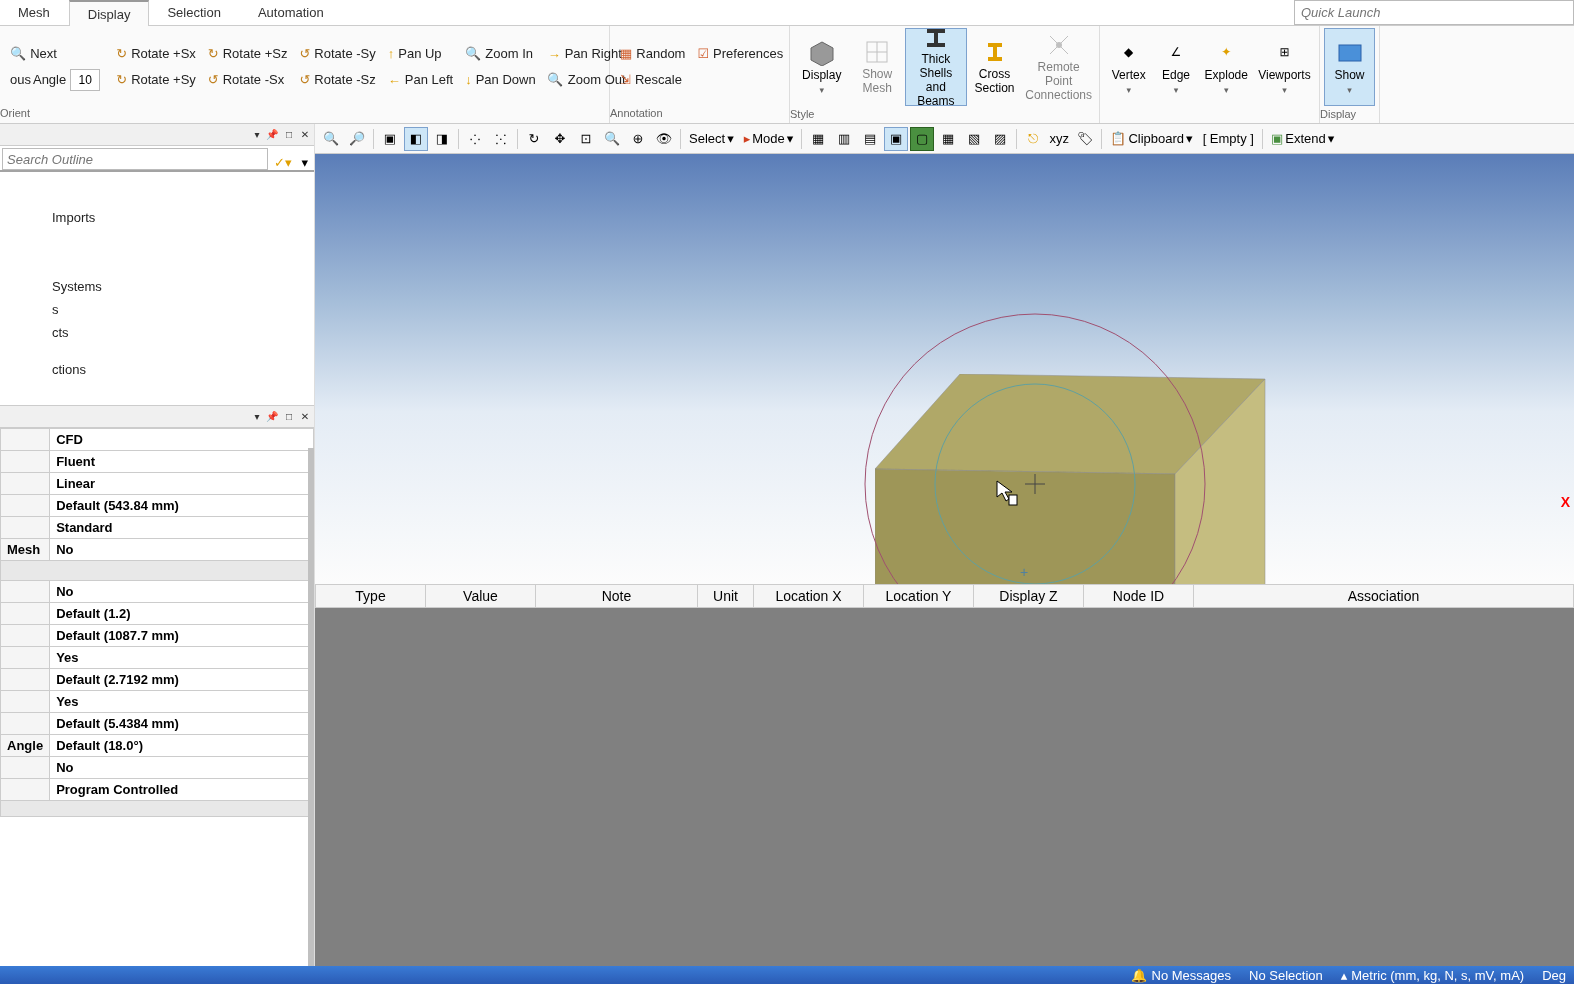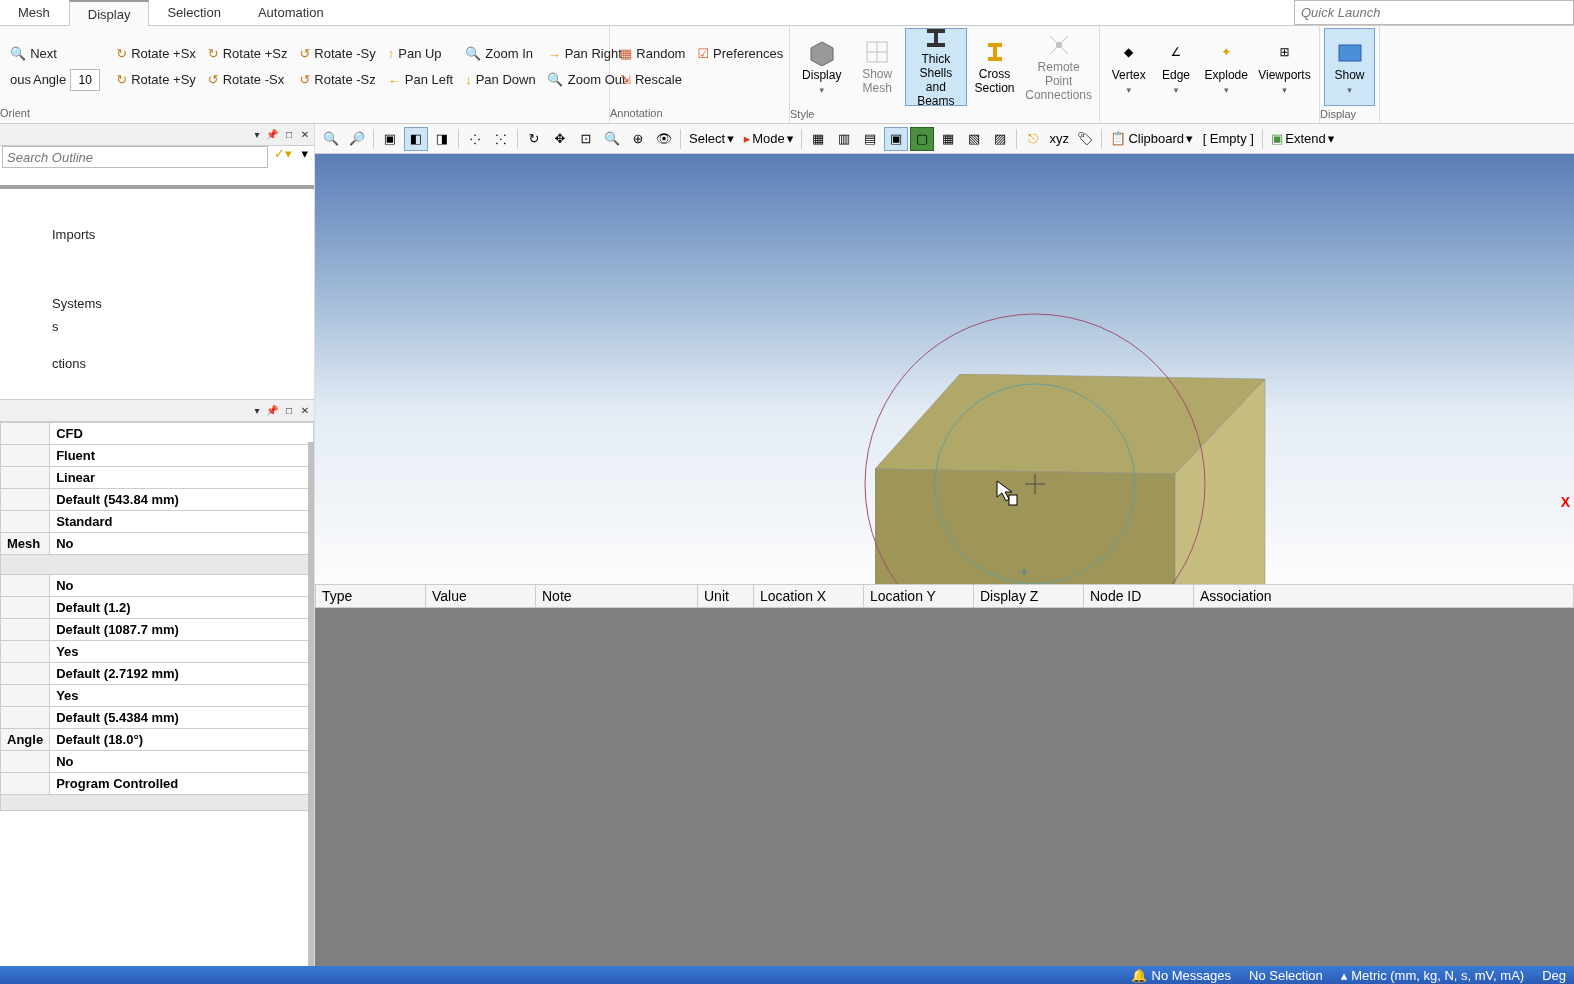--- a/index.html
+++ b/index.html
@@ -21,21 +21,21 @@
 .rbtn-lg { display: flex; flex-direction: column; align-items: center; justify-content: center; width: 68px; height: 78px; font-size: 12px; text-align: center; line-height: 1.15; cursor: pointer; border: 1px solid transparent; padding: 2px; }
 .rbtn-lg.active { background: #cde6f7; border: 1px solid #7da2ce; }
 .rbtn-lg .ico { width: 32px; height: 28px; margin-bottom: 2px; display:flex; align-items:center; justify-content:center; }
 .rbtn-lg .caret { font-size: 9px; color: #666; margin-top: 2px; }
 .angle-input { width: 30px; height: 22px; border: 1px solid #bbb; text-align: center; font-size: 12px; margin-left: 2px; }
 
 
 .leftpanel { position: absolute; left: 0; top: 124px; width: 315px; bottom: 18px; background: #fff; border-right: 1px solid #ddd; display:flex; flex-direction:column; }
 .panel-header { height: 22px; background: #f0f0f0; border-bottom: 1px solid #ccc; display:flex; justify-content:flex-end; align-items:center; gap:2px; padding: 0 2px; font-size:11px; }
 .panel-header .ctl { width: 14px; height: 14px; display:flex; align-items:center; justify-content:center; font-size:10px; color:#333; cursor:pointer; }
-.search-row { display:flex; align-items:flex-start; height: 43px; border-bottom:4px solid #a3a3a3; }
+.search-row { display:flex; align-items:flex-end; height: 26px; border-bottom:2px solid #a3a3a3; }
 .search-row input { flex:1; border:1px solid #bbb; height:22px; padding:2px 4px; font-style: italic; color:#888; font-size:13px; margin:0 2px; }
 .tree { padding: 4px 0 4px 6px; font-size: 13px; color:#222; flex:0 0 auto; }
 .tree-item { padding: 4px 0; margin-left: 46px; }
 .details-panel { border-top: 1px solid #ccc; position:relative; flex:1; display:flex; flex-direction:column; }
 .details-grid { flex:1; overflow:auto; position:relative; }
 .details-grid table { width:100%; border-collapse: collapse; font-size:13px; }
 .details-grid td { border:1px solid #ccc; padding: 0 6px; height:22px;font-weight:bold; }
 .details-grid td.label { background:#f5f5f5; width:40px; }
 .scroll-ind { position:absolute; right:0; top:20px; bottom:0; width:6px; background: #c0c0c0; }
 
@@ -48,21 +48,21 @@
 
 
 .viewport { position:absolute; left:315px; top:154px; right:0; height:430px; background: linear-gradient(#5a7db8 0%, #a7bfda 35%, #e4ecf5 60%, #fcfcfc 100%); overflow:hidden; }
 .box3d { position:absolute; left:560px; top:220px; width:395px; height:400px; }
 .axis-x { position:absolute; right:4px; top:340px; color:red; font-size:14px; font-weight:bold; }
 
 
 .annotations { position:absolute; left:315px; top:584px; right:0; bottom:18px; background:#808080; display:flex; flex-direction:column; }
 .annotations .title { background:#e8e8e8; border-top:1px solid #ccc; border-bottom:1px solid #ccc; padding:4px 6px; font-size:14px; }
 .annotations table { width:100%; border-collapse:collapse; background:#fff; }
-.annotations th { text-align:left; padding:3px 6px; font-weight:normal; font-size:14px; border:1px solid #ccc; background:#f5f5f5; }
+.annotations th { text-align:center; padding:3px 6px; font-weight:normal; font-size:14px; border:1px solid #ccc; background:#f5f5f5; }
 
 
 .statusbar { position:absolute; left:0; right:0; bottom:0; height:18px; background: linear-gradient(#3a7bd5, #2a5bb5); color:#fff; display:flex; align-items:center; justify-content:flex-end; gap:18px; padding:0 8px; font-size:13px; }
 .statusbar .sitem { display:flex; align-items:center; gap:4px; }
 
 svg { display:block; }
 </style>
 </head>
 <body>
 
@@ -280,20 +280,21 @@
   </div>
   <div class="search-row">
     <input placeholder="Search Outline" style="">
     <span style="color:#e0a000; padding:0 4px; cursor:pointer">✓▾</span>
     <span style="padding:0 6px">▾</span>
   </div>
   <div class="tree">
     <div class="tree-item" style="margin-top:30px">Imports</div>
     <div class="tree-item" style="margin-top:46px">Systems</div>
     <div class="tree-item">s</div>
+    <div class="tree-item">cts</div>
     <div class="tree-item" style="margin-top:14px">ctions</div>
   </div>
 
   <div class="details-panel" style="margin-top:20px">
     <div class="panel-header">
       <span class="ctl">▾</span>
       <span class="ctl">📌</span>
       <span class="ctl">□</span>
       <span class="ctl">✕</span>
     </div>

